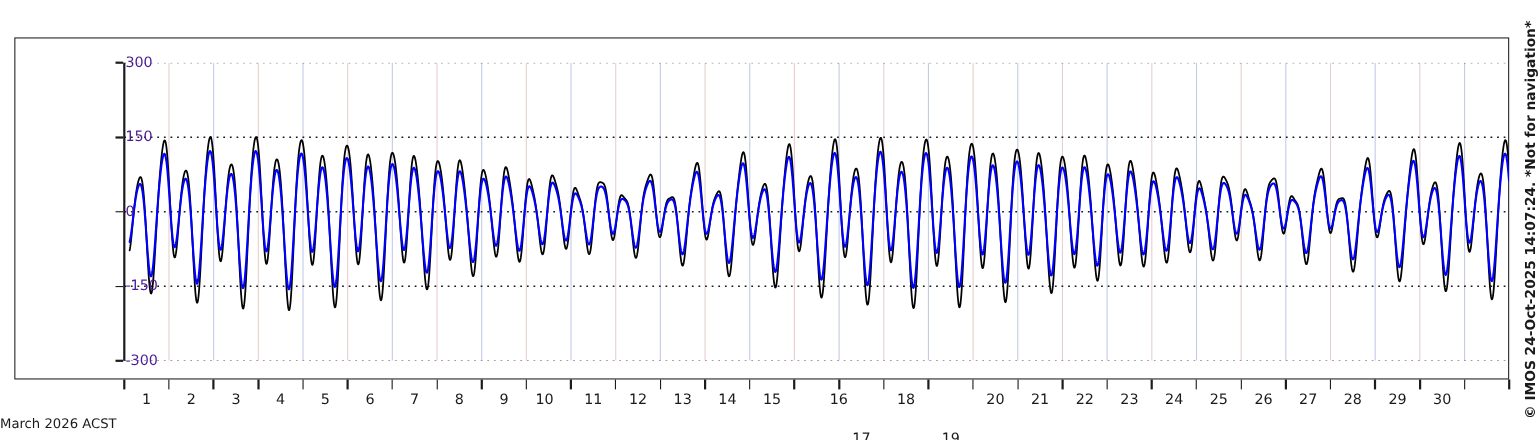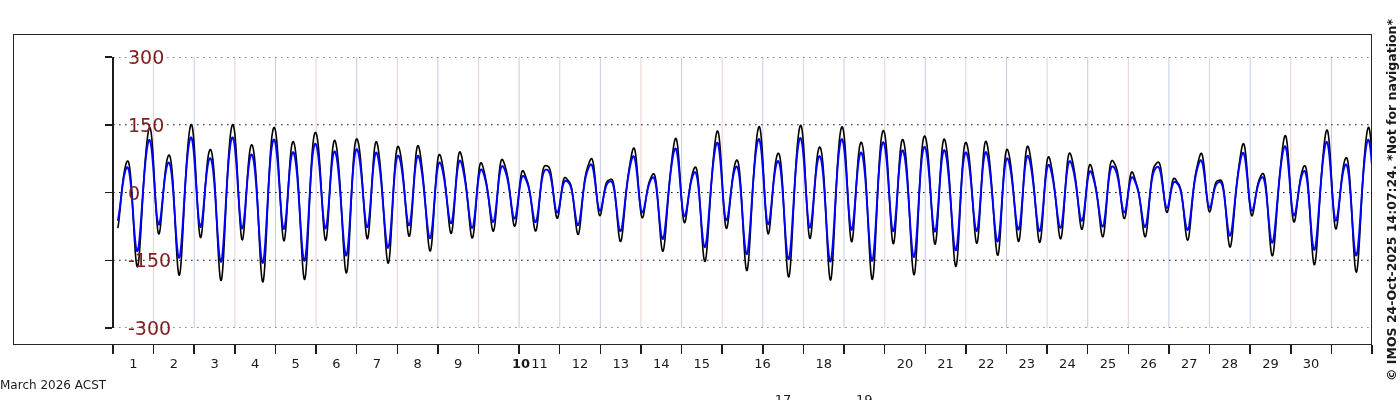--- a/index.html
+++ b/index.html
@@ -31,22 +31,22 @@
   .plot-svg{position:absolute;left:0;top:0;width:1259px;height:271px;display:block;}
 
   
   .y-spine{
     position:absolute;left:112px;top:57px;width:1.5px;height:271px;background:#1c1c1c;
   }
   .y-tick{
     position:absolute;width:7px;height:1.5px;background:#1c1c1c;left:105px;
   }
   .y-label{
-    position:absolute;font-size:19px;color:#7f1d1d;white-space:nowrap;
-    left:128px;transform:translateY(-50%);
+    position:absolute;font-size:13px;color:#4c1d95;white-space:nowrap;
+    left:114px;transform:translateY(-50%);
   }
 
   
   .x-tick{
     position:absolute;width:1.5px;height:9px;background:#1c1c1c;top:345px;
   }
   .x-label{
     position:absolute;font-size:13px;color:#1a1a1a;top:356px;
     transform:translateX(-50%);white-space:nowrap;
   }
@@ -175,21 +175,21 @@
       <div class="x-tick" style="left: 1371.25px;"></div>
       <div class="x-label" style="left: 133.306px;">1</div>
       <div class="x-label" style="left: 173.919px;">2</div>
       <div class="x-label" style="left: 214.532px;">3</div>
       <div class="x-label" style="left: 255.145px;">4</div>
       <div class="x-label" style="left: 295.758px;">5</div>
       <div class="x-label" style="left: 336.371px;">6</div>
       <div class="x-label" style="left: 376.984px;">7</div>
       <div class="x-label" style="left: 417.597px;">8</div>
       <div class="x-label" style="left: 458.21px;">9</div>
-      <div class="x-label" style="left: 521px; font-weight: bold;">10</div>
+      <div class="x-label" style="left: 495px;">10</div>
       <div class="x-label" style="left: 539.435px;">11</div>
       <div class="x-label" style="left: 580.048px;">12</div>
       <div class="x-label" style="left: 620.661px;">13</div>
       <div class="x-label" style="left: 661.274px;">14</div>
       <div class="x-label" style="left: 701.887px;">15</div>
       <div class="x-label" style="left: 742.5px; margin-left: 20px;">16</div>
       <div class="x-label" style="left: 783.113px; margin-top: 36px;">17</div>
       <div class="x-label" style="left: 823.726px;">18</div>
       <div class="x-label" style="left: 864.339px; margin-top: 36px;">19</div>
       <div class="x-label" style="left: 904.952px;">20</div>

